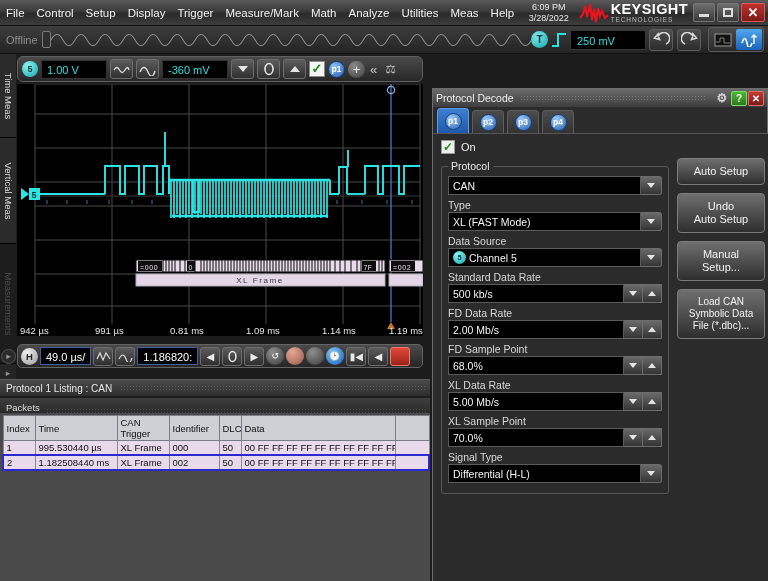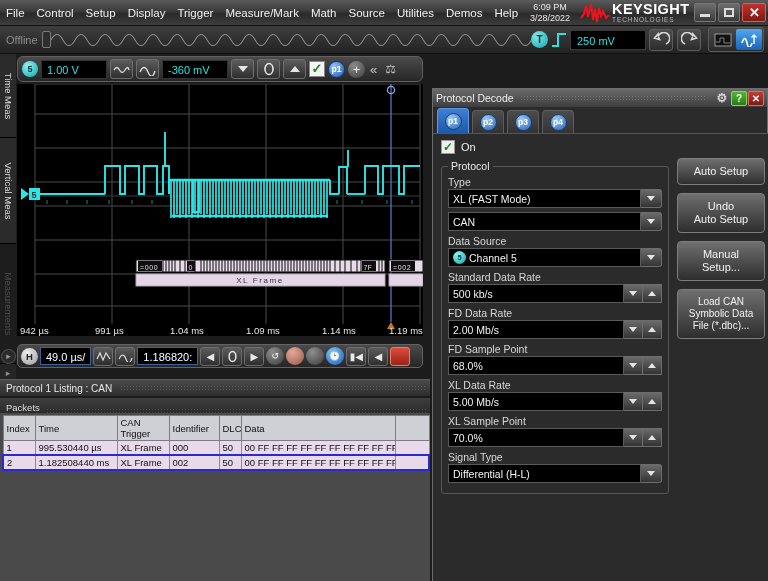--- a/index.html
+++ b/index.html
@@ -326,23 +326,23 @@
 <div class="app">
 
   <div class="menubar">
     <div class="menu-item">File</div>
     <div class="menu-item">Control</div>
     <div class="menu-item">Setup</div>
     <div class="menu-item">Display</div>
     <div class="menu-item">Trigger</div>
     <div class="menu-item">Measure/Mark</div>
     <div class="menu-item">Math</div>
-    <div class="menu-item">Source</div>
+    <div class="menu-item">Analyze</div>
     <div class="menu-item">Utilities</div>
-    <div class="menu-item">Demos</div>
+    <div class="menu-item">Meas</div>
     <div class="menu-item">Help</div>
 
     <div class="mb-right">
       <div class="clockbox">
         <div>6:09 PM</div>
         <div>3/28/2022</div>
       </div>
       <div class="ks-logo">
         <svg class="ks-wave" viewBox="0 0 30 22">
           <polyline points="1,16 4,12 6,4 8,15 11,2 13,18 15,7 17,20 19,6 21,14 23,9 26,16 29,13" fill="none" stroke="#e8141e" stroke-width="2.1"></polyline>
@@ -653,21 +653,21 @@
         <rect x="374" y="177" width="24" height="10" fill="#0f0f0f"></rect>
         <text x="376" y="185.5" font-family="Liberation Sans, sans-serif" font-size="7" fill="#e6d8ea" letter-spacing="0.6">=002</text>
         <rect x="372" y="190" width="34" height="12" fill="#e3d6e6" stroke="#b5a8b8"></rect>
       </g>
     </svg>
   </div>
 
   <div class="timelabels">
     <span style="left:3px">942 µs</span>
     <span style="left:78px">991 µs</span>
-    <span style="left:153px">1.04 ms</span>
+    <span style="left:153px">0.81 ms</span>
     <span style="left:229px">1.09 ms</span>
     <span style="left:305px">1.14 ms</span>
     <span style="left:372px">1.19 ms</span>
   </div>
 
   <div class="leftarrow-circ">
       <div>▸</div>
     </div>
   <div class="tbar">
     <div class="hcirc">H</div>
@@ -781,32 +781,32 @@
 
         <div class="onrow">
           <div class="onchk">✓</div>
           <div class="onlabel">On</div>
         </div>
 
         <fieldset class="grp">
           <legend>Protocol</legend>
 
           <div class="fld">
+            <div class="ctrl">
+              <div class="inp">CAN</div>
+              <div class="ddbtn">
+                  <div class="caret-dn-sm"></div>
+                </div>
+            </div>
+          </div>
+
+          <div class="fld">
             <div class="fld-label">Type</div>
             <div class="ctrl">
               <div class="inp">XL (FAST Mode)</div>
-              <div class="ddbtn">
-                  <div class="caret-dn-sm"></div>
-                </div>
-            </div>
-          </div>
-
-          <div class="fld">
-            <div class="ctrl">
-              <div class="inp">CAN</div>
               <div class="ddbtn">
                   <div class="caret-dn-sm"></div>
                 </div>
             </div>
           </div>
 
           <div class="fld">
             <div class="fld-label">Data Source</div>
             <div class="ctrl">
               <div class="inp">

